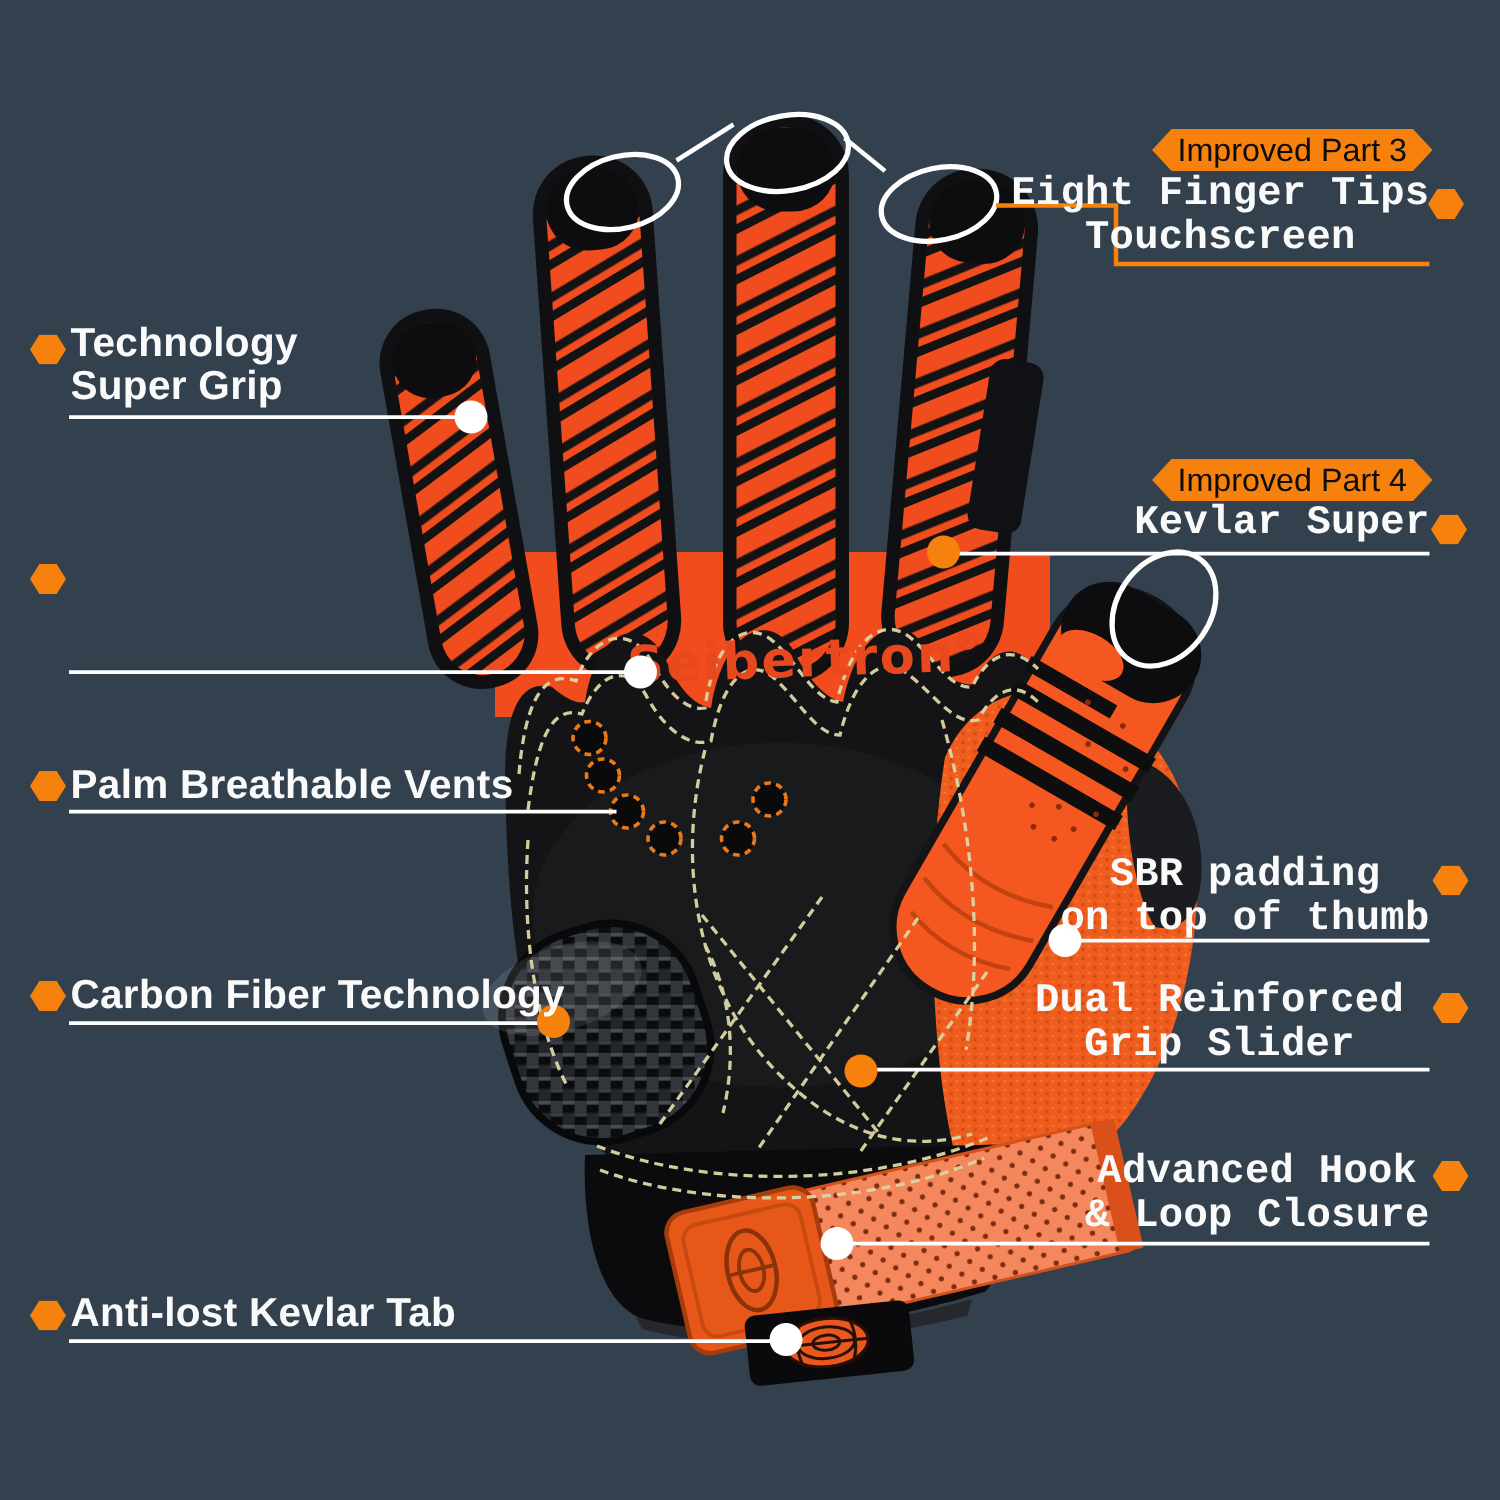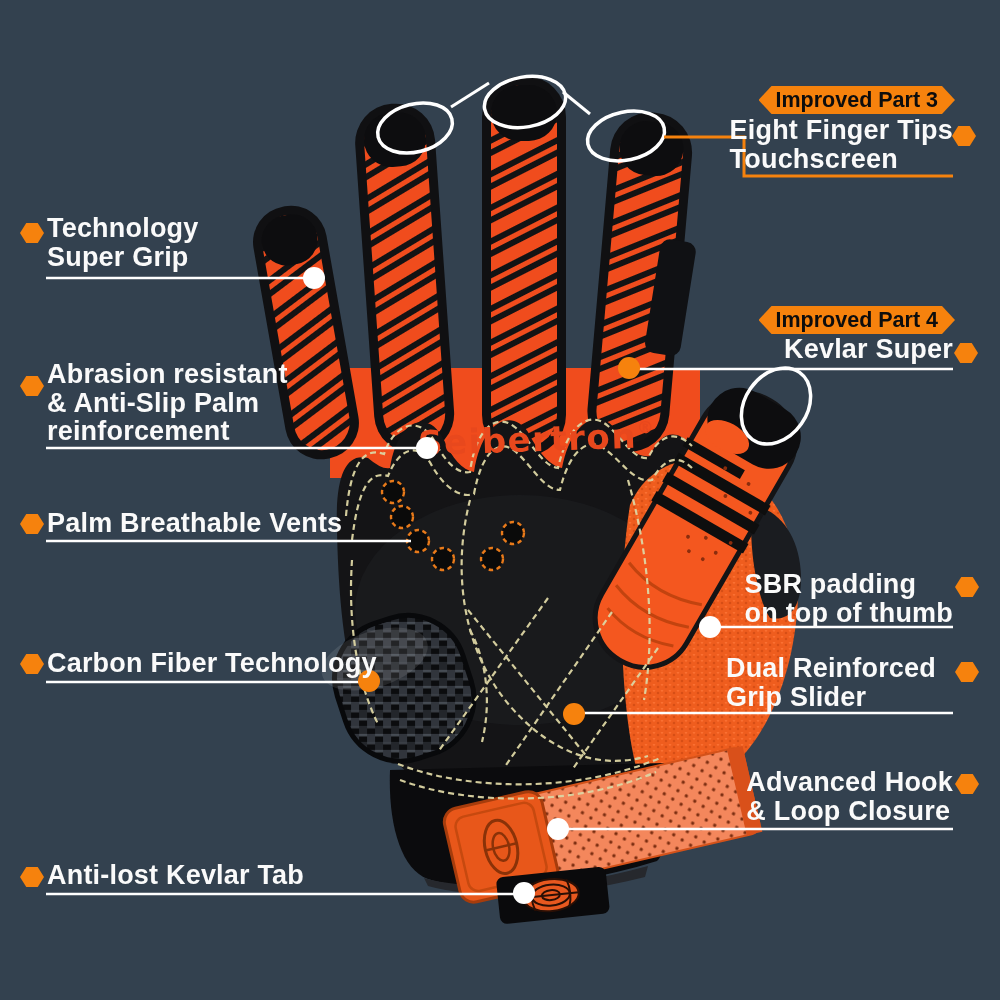--- a/index.html
+++ b/index.html
@@ -1,24 +1,24 @@
 <!DOCTYPE html>
 <html><head>
 <meta charset="utf-8">
 <style>
   html,body{margin:0;padding:0;background:#33414f;}
   .stage{position:relative;width:1000px;height:1000px;overflow:hidden;background:#33414f;
          font-family:"Liberation Sans",sans-serif;}
   .art{position:absolute;left:0;top:0;width:1000px;height:1000px;}
   .label{position:absolute;font-weight:bold;font-size:27px;line-height:28.5px;color:#fafafa;
          white-space:nowrap;letter-spacing:.2px;}
-  .label.right{text-align:left;}
+  .label.right{text-align:center;font-family:Liberation Mono, monospace;}
   .hex{position:absolute;width:24px;height:20px;background:#f6820d;
        clip-path:polygon(26% 0,74% 0,100% 50%,74% 100%,26% 100%,0 50%);}
-  .badge{position:absolute;font-weight:bold;font-size:21.5px;line-height:28px;color:#0d0d0d;
+  .badge{position:absolute;font-weight:normal;font-size:21.5px;line-height:28px;color:#0d0d0d;
          background:#f6820d;padding:0 17px;white-space:nowrap;
          clip-path:polygon(13px 0,calc(100% - 13px) 0,100% 50%,calc(100% - 13px) 100%,13px 100%,0 50%);}
 </style>
 </head>
 <body>
 
 <div class="stage">
 
 <svg class="art" viewBox="0 0 1000 1000" xmlns="http://www.w3.org/2000/svg">
   <defs>
@@ -214,25 +214,20 @@
   </g>
 </svg>
 
   <span class="hex" style="left:20px;top:223px"></span>
   <div class="label" style="left:47px;top:214px">
     <div>Technology</div>
     <div>Super Grip</div>
   </div>
 
   <span class="hex" style="left:20px;top:376px"></span>
-  <div class="label" style="left:47px;top:360px">
-    <div>Abrasion resistant</div>
-    <div>&amp; Anti-Slip Palm</div>
-    <div>reinforcement</div>
-  </div>
 
   <span class="hex" style="left:20px;top:514px"></span>
   <div class="label" style="left:47px;top:509px">
     <div>Palm Breathable Vents</div>
   </div>
 
   <span class="hex" style="left:20px;top:654px"></span>
   <div class="label" style="left:47px;top:649px">
     <div>Carbon Fiber Technology</div>
   </div>

